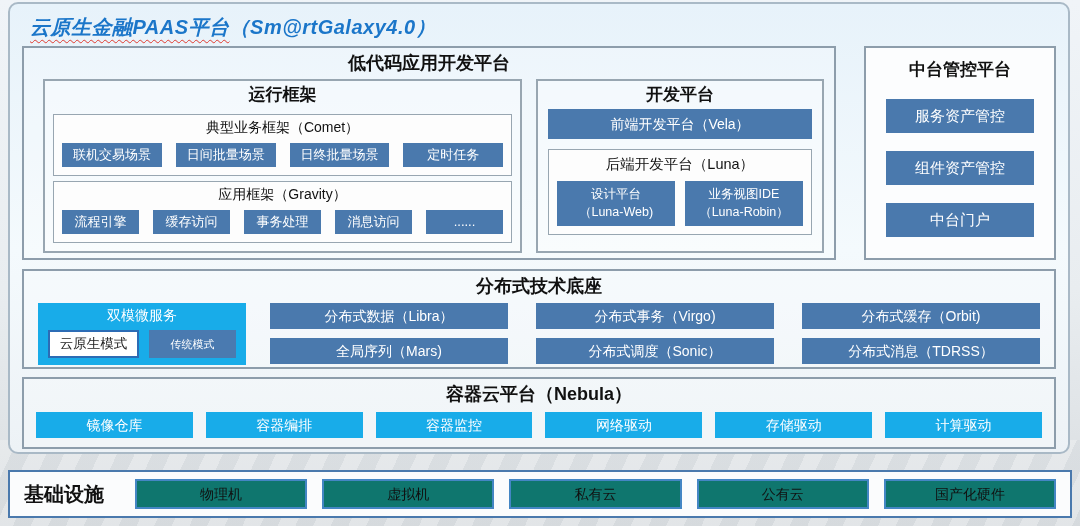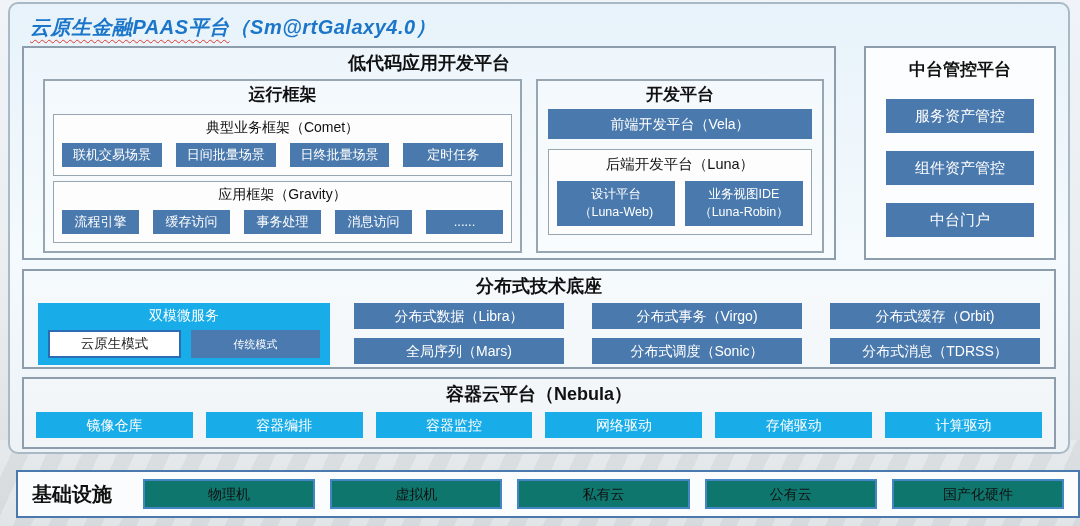--- a/index.html
+++ b/index.html
@@ -39,33 +39,33 @@
   .luna-box{border:1px solid #98a6b1;background:#fdfdfd;margin-top:10px;padding:2px 8px 8px;}
   .luna-title{text-align:center;font-size:14.5px;padding:3px 0 7px;}
   .luna-btns{display:flex;gap:10px;}
   .btn-2line{flex:1;background:#4a79ad;color:#fff;font-size:12.5px;text-align:center;padding:5px 0;line-height:1.4;white-space:nowrap;}
   .mid{width:192px;border:2px solid #8d9dab;background:#fcfdfe;box-sizing:border-box;padding:2px 20px;}
   .mid-title{text-align:center;font-weight:bold;font-size:17px;padding:8px 0 0;}
   .mid-btn{background:#4a79ad;color:#fff;text-align:center;font-size:15px;height:34px;line-height:34px;margin-top:18px;}
   .dist{border:2px solid #8d9dab;margin-top:9px;box-sizing:border-box;height:100px;padding:0 14px 8px;background:rgba(255,255,255,.22);}
   .dist-title{text-align:center;font-weight:bold;font-size:18px;padding:3px 0 5px;}
   .dist-row{display:flex;gap:24px;}
-  .dual{width:292px;box-sizing:border-box;background:#18ace9;padding:2px 10px 7px;}
+  .dual{width:208px;box-sizing:border-box;background:#18ace9;padding:2px 10px 7px;}
   .dual-title{color:#fff;text-align:center;font-size:14px;padding:2px 0 5px;}
   .dual-btns{display:flex;gap:10px;}
   .dual-btn-white{flex:1;background:#fff;border:2px solid #2c6cb5;color:#222;text-align:center;font-size:13.5px;height:24px;line-height:24px;box-sizing:content-box;white-space:nowrap;}
   .dual-btn-blue{flex:1;background:#4a7ab0;color:#fff;text-align:center;font-size:11px;height:28px;line-height:28px;white-space:nowrap;}
   .dist-grid{flex:1;display:grid;grid-template-columns:repeat(3,1fr);column-gap:28px;row-gap:8px;}
   .dist-btn{background:#4a79ad;color:#fff;text-align:center;font-size:14px;height:26px;line-height:26px;white-space:nowrap;}
   .cloud{border:2px solid #8d9dab;margin-top:8px;box-sizing:border-box;padding:0 12px 9px;background:rgba(255,255,255,.22);}
   .cloud-title{text-align:center;font-weight:bold;font-size:18px;padding:3px 0 6px;}
   .cloud-row{display:flex;gap:13px;}
   .cloud-btn{flex:1;background:#18ace9;color:#fff;text-align:center;font-size:14px;height:26px;line-height:26px;white-space:nowrap;}
   .infra{
-    position:absolute;left:16px;top:470px;width:1064px;height:48px;box-sizing:border-box;
+    position:absolute;left:8px;top:470px;width:1064px;height:48px;box-sizing:border-box;
     border:2px solid #4a79ad;background:#fbfcfd;display:flex;align-items:center;padding:0 14px;gap:15px;
   }
   .infra-title{font-size:20px;font-weight:bold;flex:none;width:96px;}
   .infra-item{flex:1;border:2px solid #4486c4;background:#0f766e;text-align:center;font-size:14px;height:26px;line-height:26px;white-space:nowrap;}
 </style>
 </head>
 <body>
 
 <div class="panel">
 

